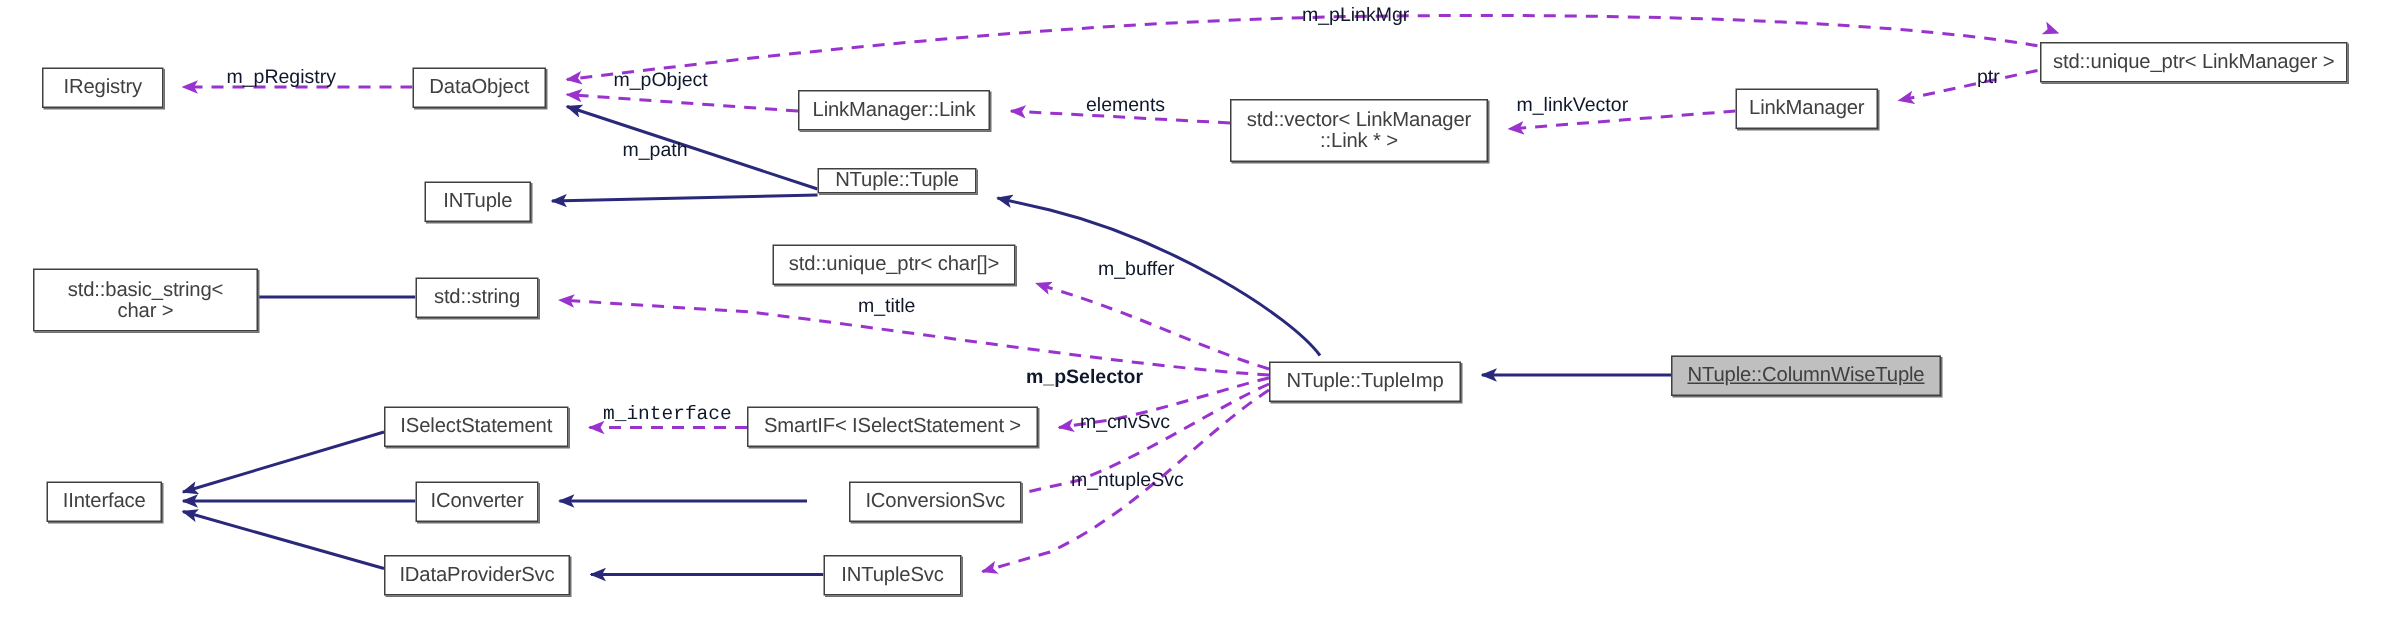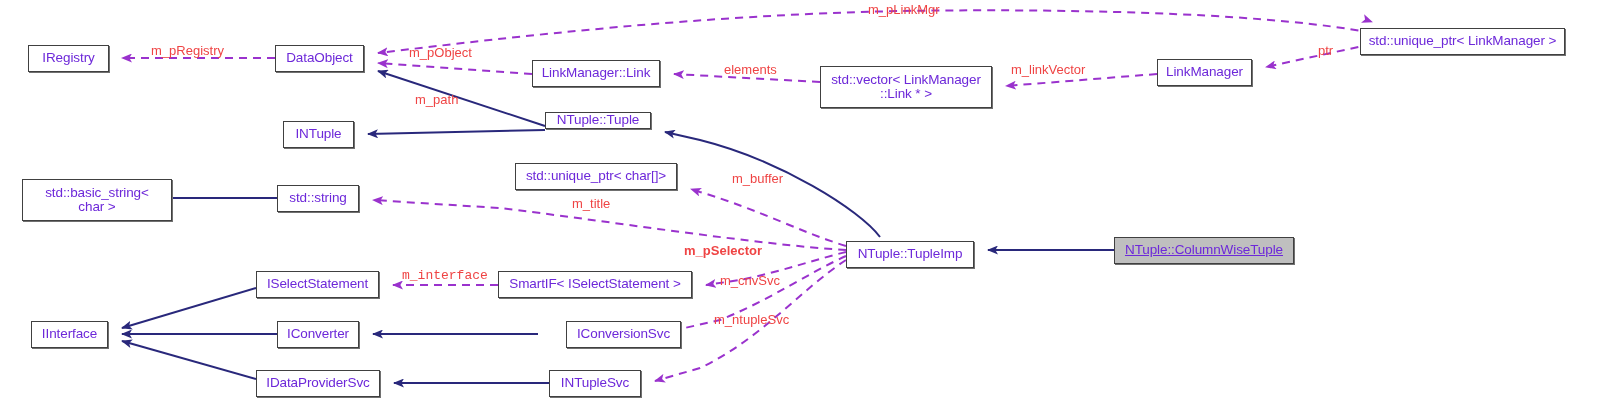--- a/index.html
+++ b/index.html
@@ -20,40 +20,40 @@
     left: 0;
     top: 0;
     width: 1597px;
     height: 411px;
   }
   .node {
     position: absolute;
     box-sizing: border-box;
     border: 1px solid #404040;
     background: #ffffff;
-    color: #6d28d9;
+    color: #404040;
     font-size: 13.5px;
     line-height: 14.5px;
     display: flex;
     align-items: center;
     justify-content: center;
     text-align: center;
     white-space: pre-line;
     box-shadow: 1px 1px 0 0 #707070;
     letter-spacing: -0.1px;
   }
   .node.highlight {
     background: #bfbfbf;
     text-decoration: underline;
   }
   .edge-label {
     position: absolute;
     font-size: 13px;
     line-height: 14px;
-    color: #ef4444;
+    color: #0f172a;
     white-space: nowrap;
     background: transparent;
   }
 </style>
 </head>
 <body>
 
 <div id="diagram">
 
   <svg id="edges" viewBox="0 0 1597 411" xmlns="http://www.w3.org/2000/svg">

